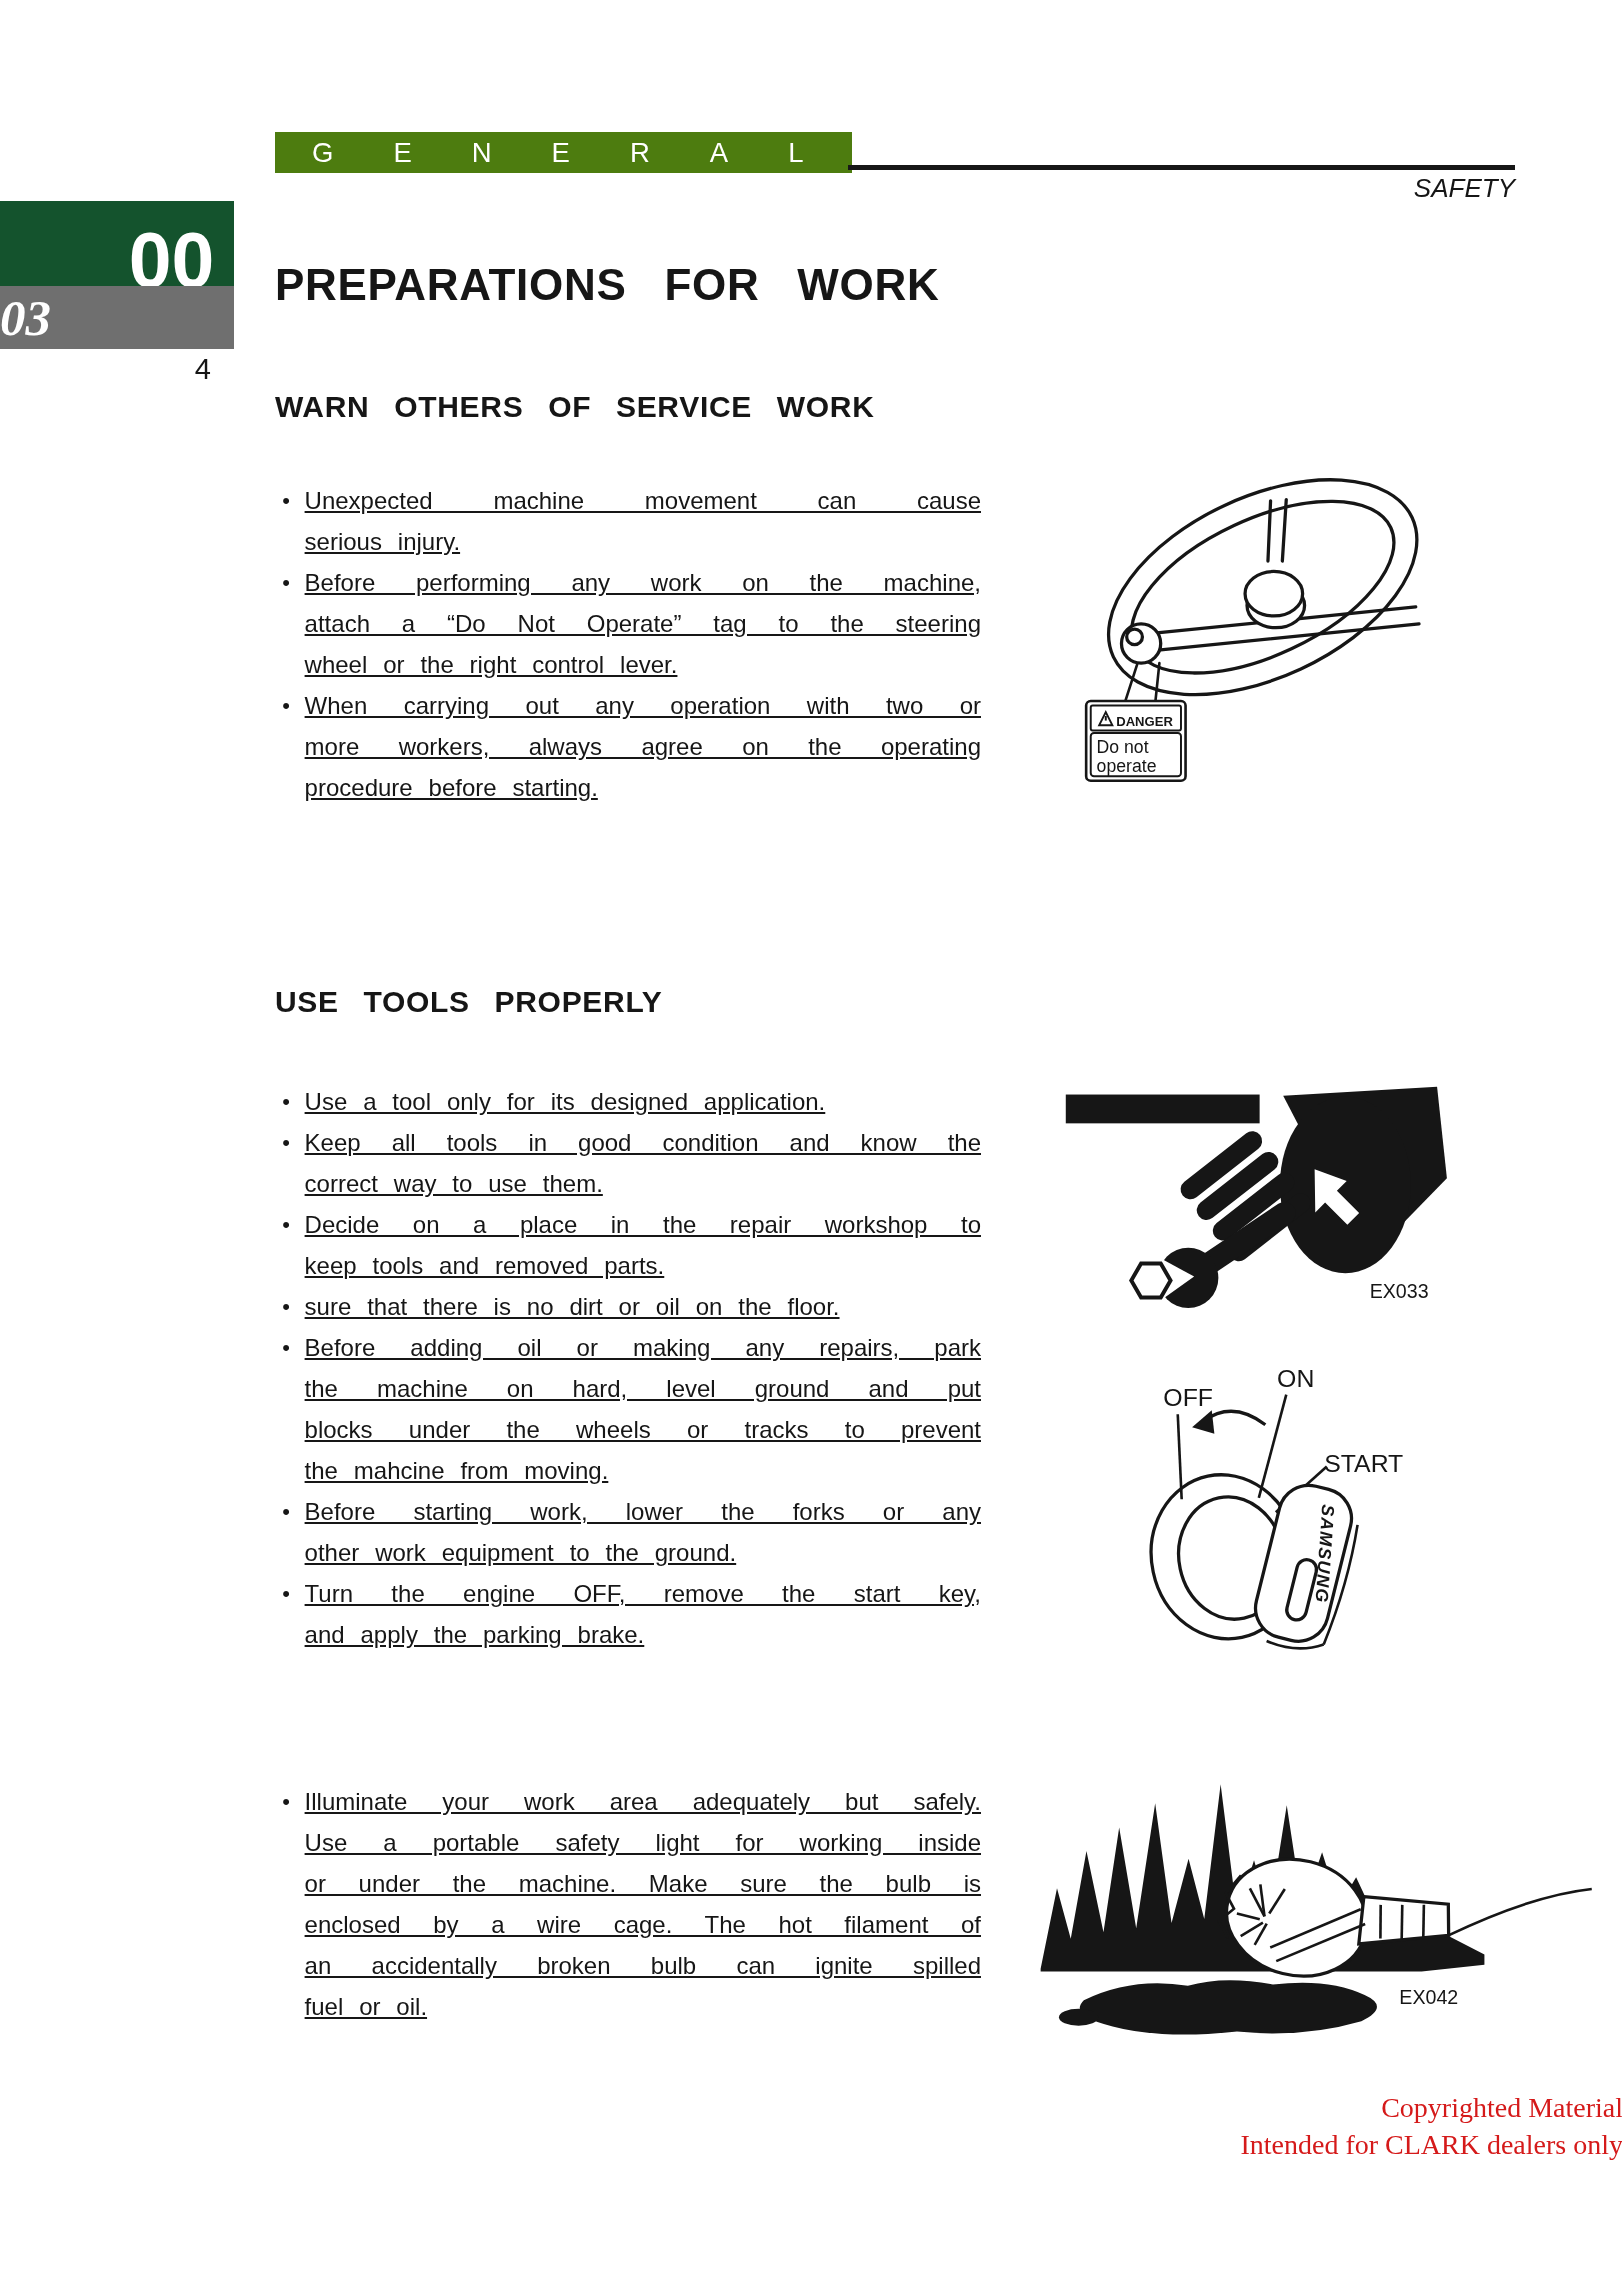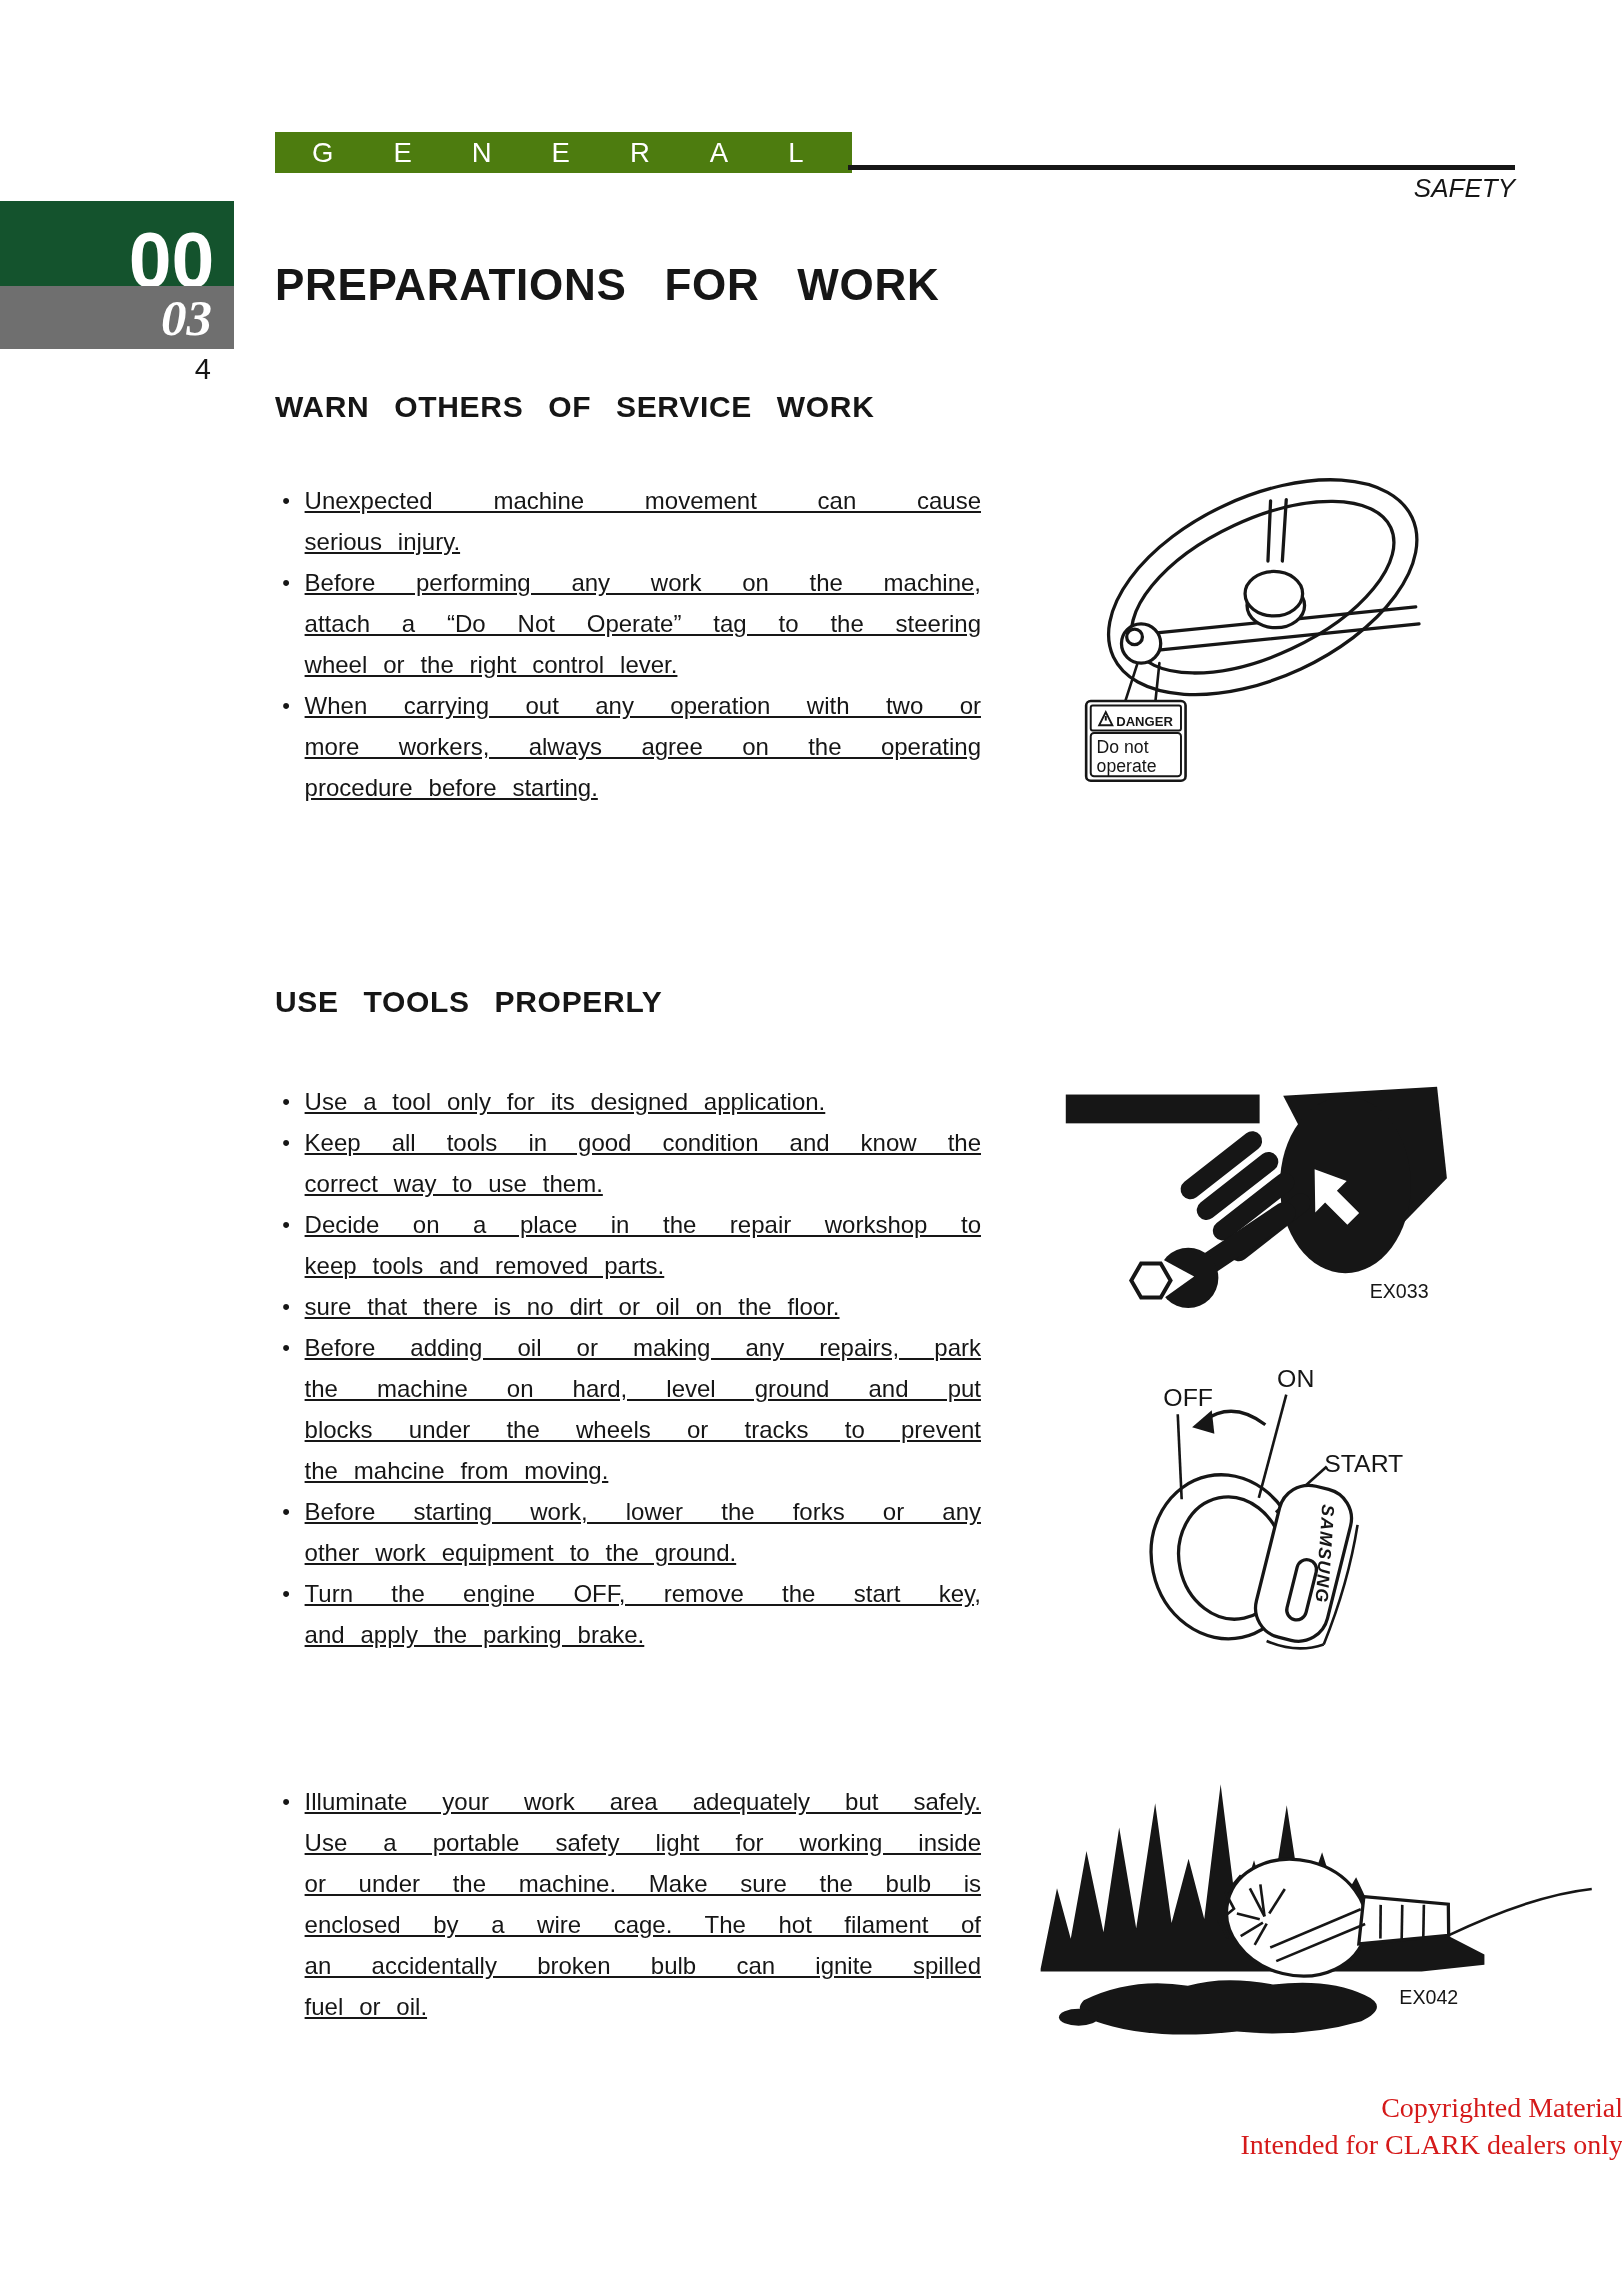--- a/index.html
+++ b/index.html
@@ -19,21 +19,21 @@
   .safety{left:0;top:173px;width:1515px;text-align:right;font-style:italic;font-size:26px;}
 
   
   .chapbox{
     left:0;top:166px;width:234px;height:118px;background:#14532d;color:#fff;
     display:flex;align-items:center;justify-content:flex-end;
     padding-right:19.6px;box-sizing:border-box;font-size:77px;font-weight:700;margin-top:35px;
   }
   .sectbox{
     left:0;top:286px;width:234px;height:63px;background:#6f6f6f;color:#fff;
-    display:flex;align-items:center;justify-content:flex-end;
+    display:flex;align-items:center;
     padding-right:22px;box-sizing:border-box;
     font-family:"Liberation Serif",serif;font-style:italic;font-weight:700;font-size:51px;
   }
   .pagenum{left:0;top:353px;width:211px;text-align:right;font-size:29px;}
 
   
   .title{left:275px;top:260px;font-size:44px;font-weight:700;letter-spacing:0.7px;word-spacing:25px;white-space:nowrap;}
   .h2{left:275px;font-size:30px;font-weight:700;letter-spacing:0.7px;word-spacing:15.7px;white-space:nowrap;}
   #h2-warn{top:390px;}
   #h2-tools{top:985px;}

